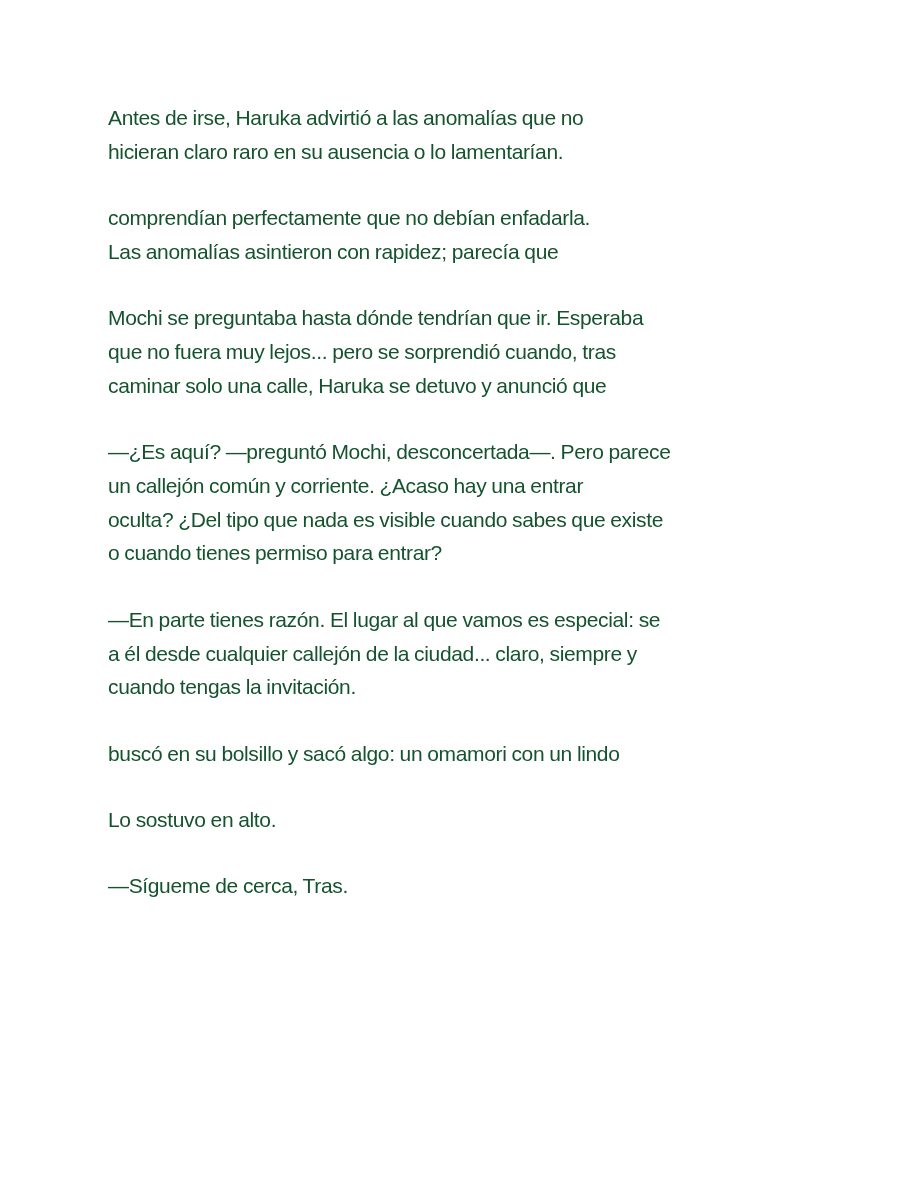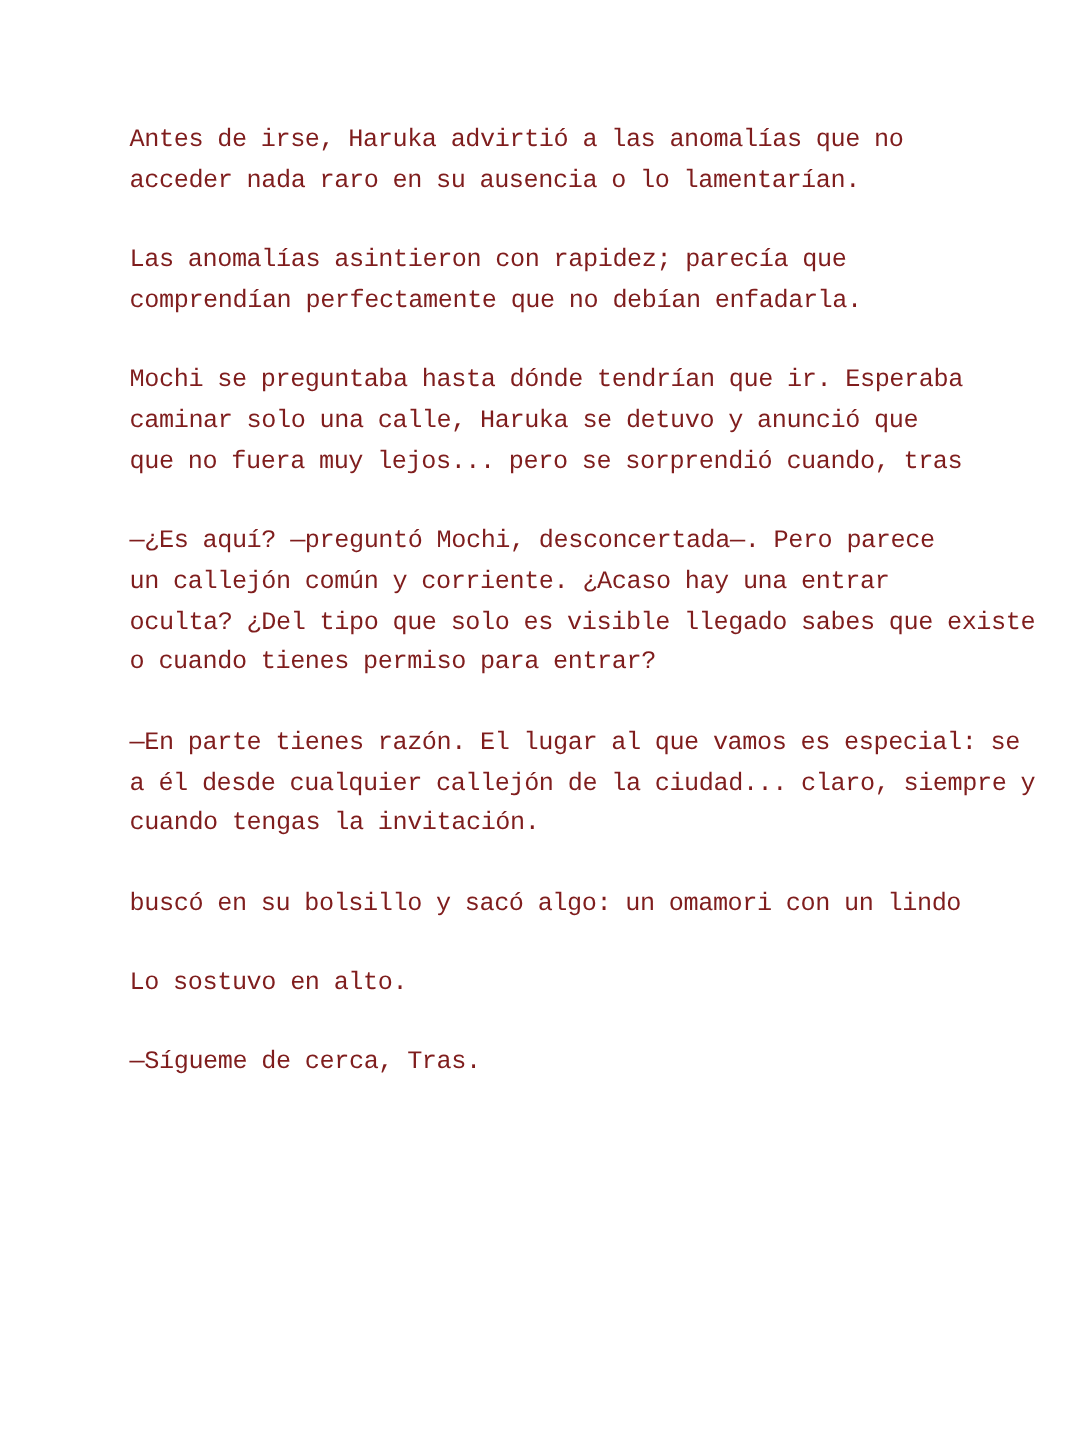--- a/index.html
+++ b/index.html
@@ -11,60 +11,60 @@
       width: 900px;
       height: 1200px;
       position: relative;
       overflow: hidden;
     }
     .page {
       position: absolute;
       left: 108px;
       top: 101px;
       width: 690px;
-      font-family: Liberation Mono, monospace;
+      font-family: Liberation Sans, sans-serif;
       font-size: 21px;
       line-height: 33.8px;
-      color: #7f1d1d;
+      color: #14532d;
       letter-spacing: -0.35px;
       word-spacing: -0.5px;
     }
     .para {
       margin: 0 0 32.5px 0;
     }
     .line {
       display: block;
       white-space: nowrap;
     }
   </style>
 </head>
 <body>
 
 <div class="page">
 
   <p class="para">
     <span class="line">Antes de irse, Haruka advirtió a las anomalías que no</span>
-    <span class="line">acceder nada raro en su ausencia o lo lamentarían.</span>
+    <span class="line">hicieran claro raro en su ausencia o lo lamentarían.</span>
   </p>
 
   <p class="para">
+    <span class="line">comprendían perfectamente que no debían enfadarla.</span>
     <span class="line">Las anomalías asintieron con rapidez; parecía que</span>
-    <span class="line">comprendían perfectamente que no debían enfadarla.</span>
   </p>
 
   <p class="para">
     <span class="line">Mochi se preguntaba hasta dónde tendrían que ir. Esperaba</span>
+    <span class="line">que no fuera muy lejos... pero se sorprendió cuando, tras</span>
     <span class="line">caminar solo una calle, Haruka se detuvo y anunció que</span>
-    <span class="line">que no fuera muy lejos... pero se sorprendió cuando, tras</span>
   </p>
 
   <p class="para">
     <span class="line">—¿Es aquí? —preguntó Mochi, desconcertada—. Pero parece</span>
     <span class="line">un callejón común y corriente. ¿Acaso hay una entrar</span>
-    <span class="line">oculta? ¿Del tipo que solo es visible llegado sabes que existe</span>
+    <span class="line">oculta? ¿Del tipo que nada es visible cuando sabes que existe</span>
     <span class="line">o cuando tienes permiso para entrar?</span>
   </p>
 
   <p class="para">
     <span class="line">—En parte tienes razón. El lugar al que vamos es especial: se</span>
     <span class="line">a él desde cualquier callejón de la ciudad... claro, siempre y</span>
     <span class="line">cuando tengas la invitación.</span>
   </p>
 
   <p class="para">

